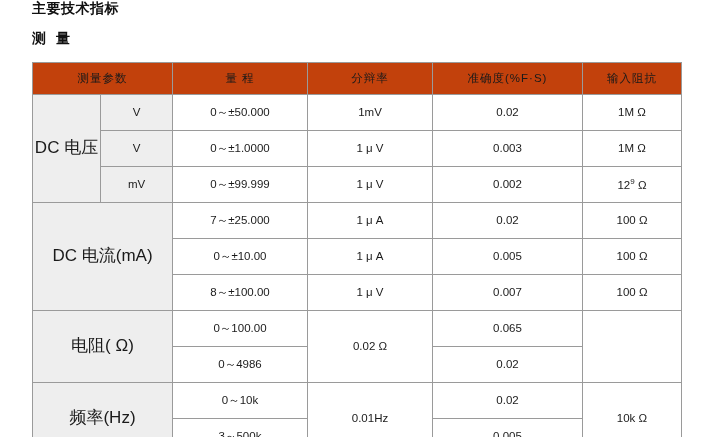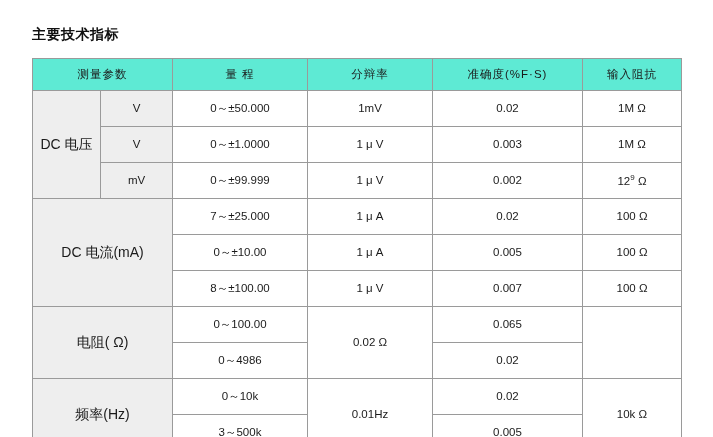--- a/index.html
+++ b/index.html
@@ -18,21 +18,21 @@
     position: relative;
     width: 713px;
     height: 437px;
     box-sizing: border-box;
     padding: 0;
   }
   .title {
     font-size: 14px;
     font-weight: bold;
     color: #111111;
-    margin: 26px 0 0 32px;
+    margin: 0 0 0 32px;
     letter-spacing: 0.5px;
   }
   .subtitle {
     font-size: 14px;
     font-weight: bold;
     color: #111111;
     margin: 12px 0 0 32px;
     letter-spacing: 3px;
   }
   .table-wrap {
@@ -49,28 +49,28 @@
   table.spec th, table.spec td {
     border: 1px solid #9a9a9a;
     text-align: center;
     vertical-align: middle;
     padding: 0;
     height: 35px;
     font-weight: normal;
     line-height: 1.2;
   }
   table.spec thead th {
-    background: #5eead4;
+    background: #c2410c;
     height: 31px;
     font-size: 11.5px;
     letter-spacing: 1px;
   }
   .grp {
     background: #eeeeee;
-    font-size: 14px;
+    font-size: 17px;
   }
   .sub {
     background: #eeeeee;
     font-size: 11.5px;
   }
   .blank {
     background: #ffffff;
   }
   col.c0 { width: 68px; }
   col.c1 { width: 72px; }
@@ -82,20 +82,21 @@
     font-size: 8px;
     vertical-align: super;
   }
 </style>
 </head>
 <body>
 
 <div class="page">
 
   <div class="title">主要技术指标</div>
+  <div class="subtitle">测  量</div>
 
   <div class="table-wrap">
     <table class="spec">
       <colgroup>
         <col class="c0">
           <col class="c1">
           <col class="c2">
           <col class="c3">
           <col class="c4">
           <col class="c5">

